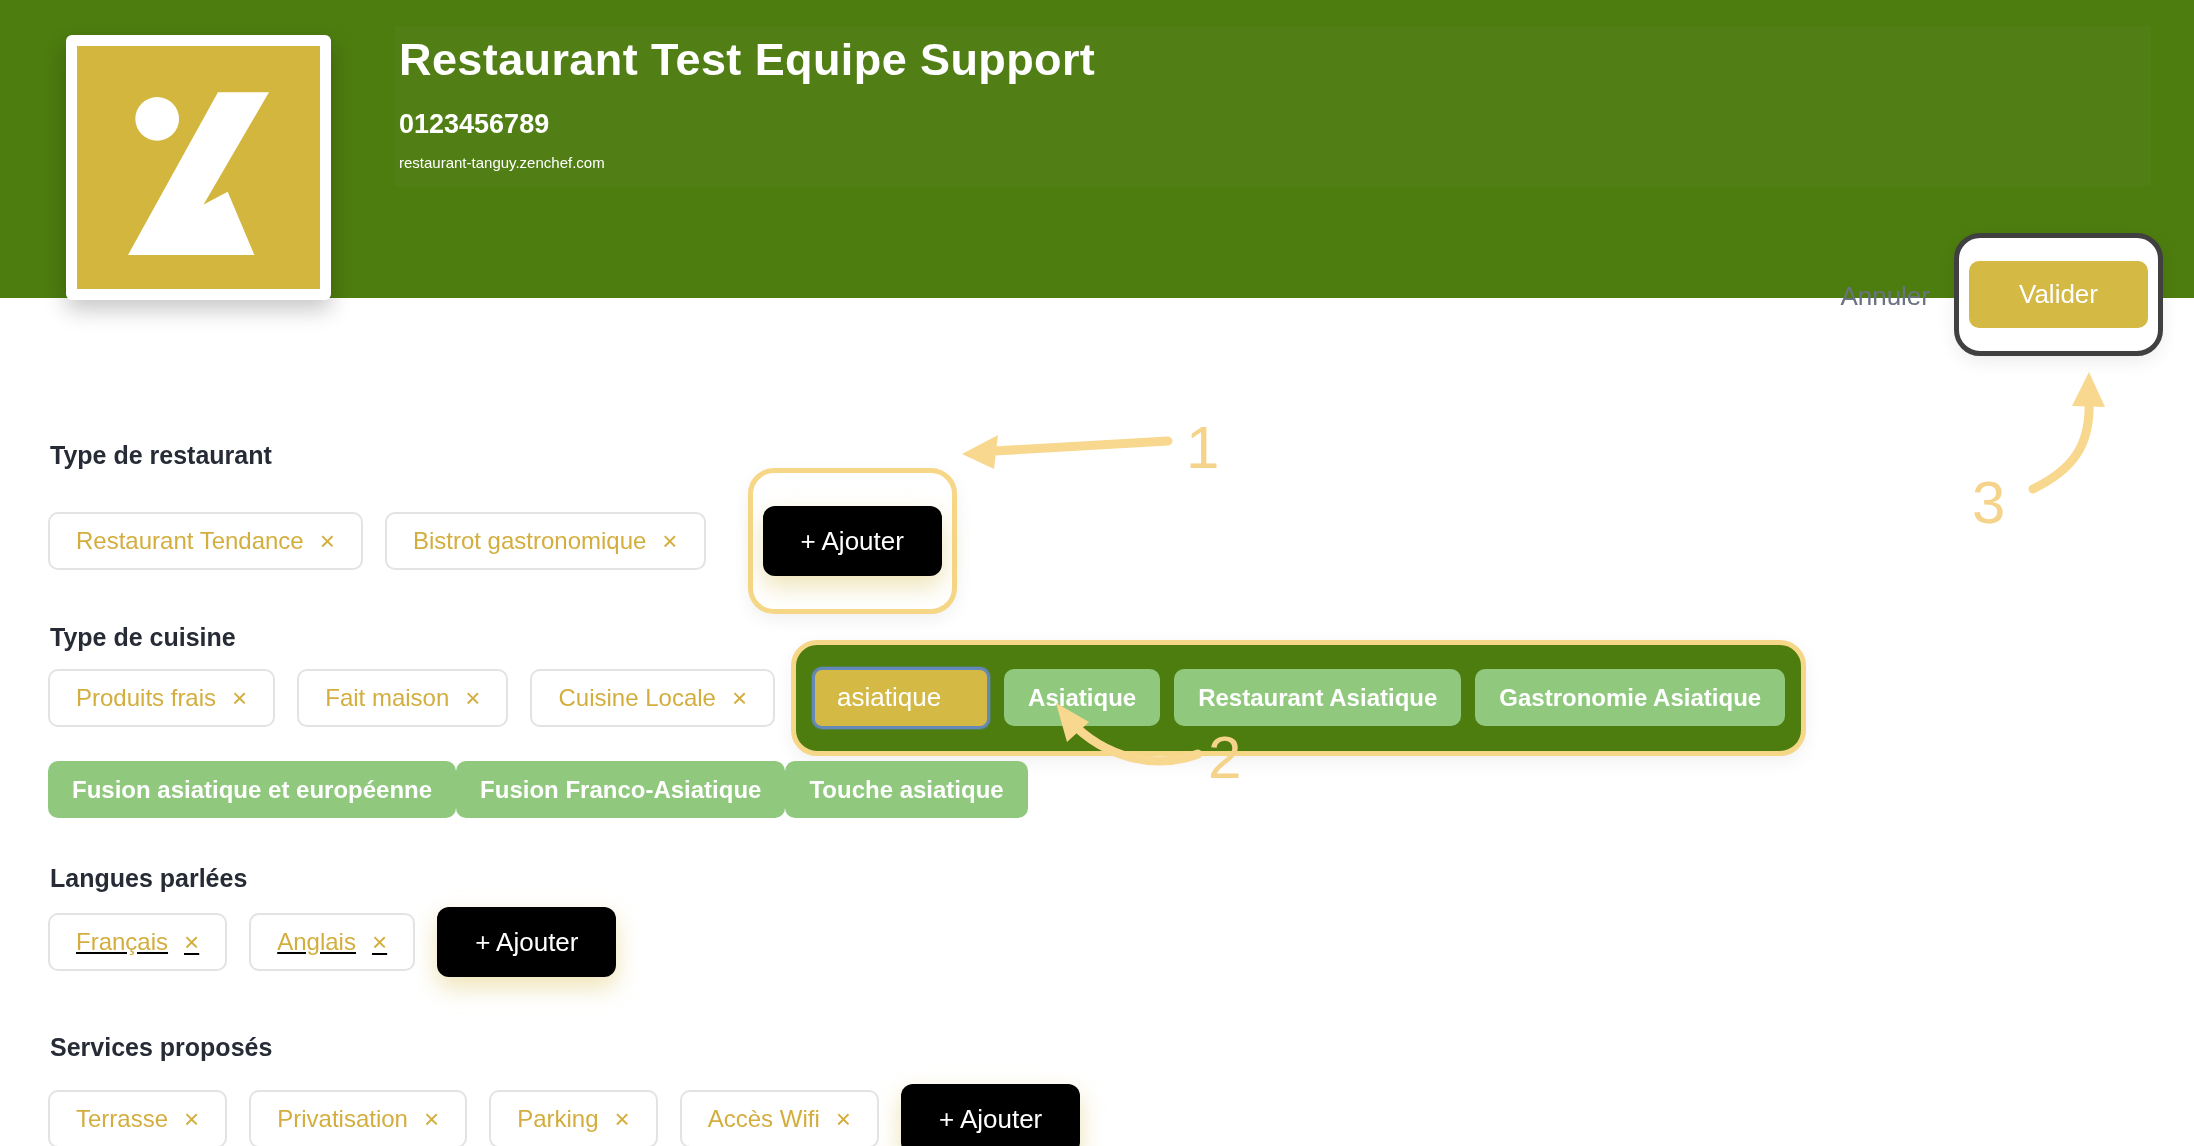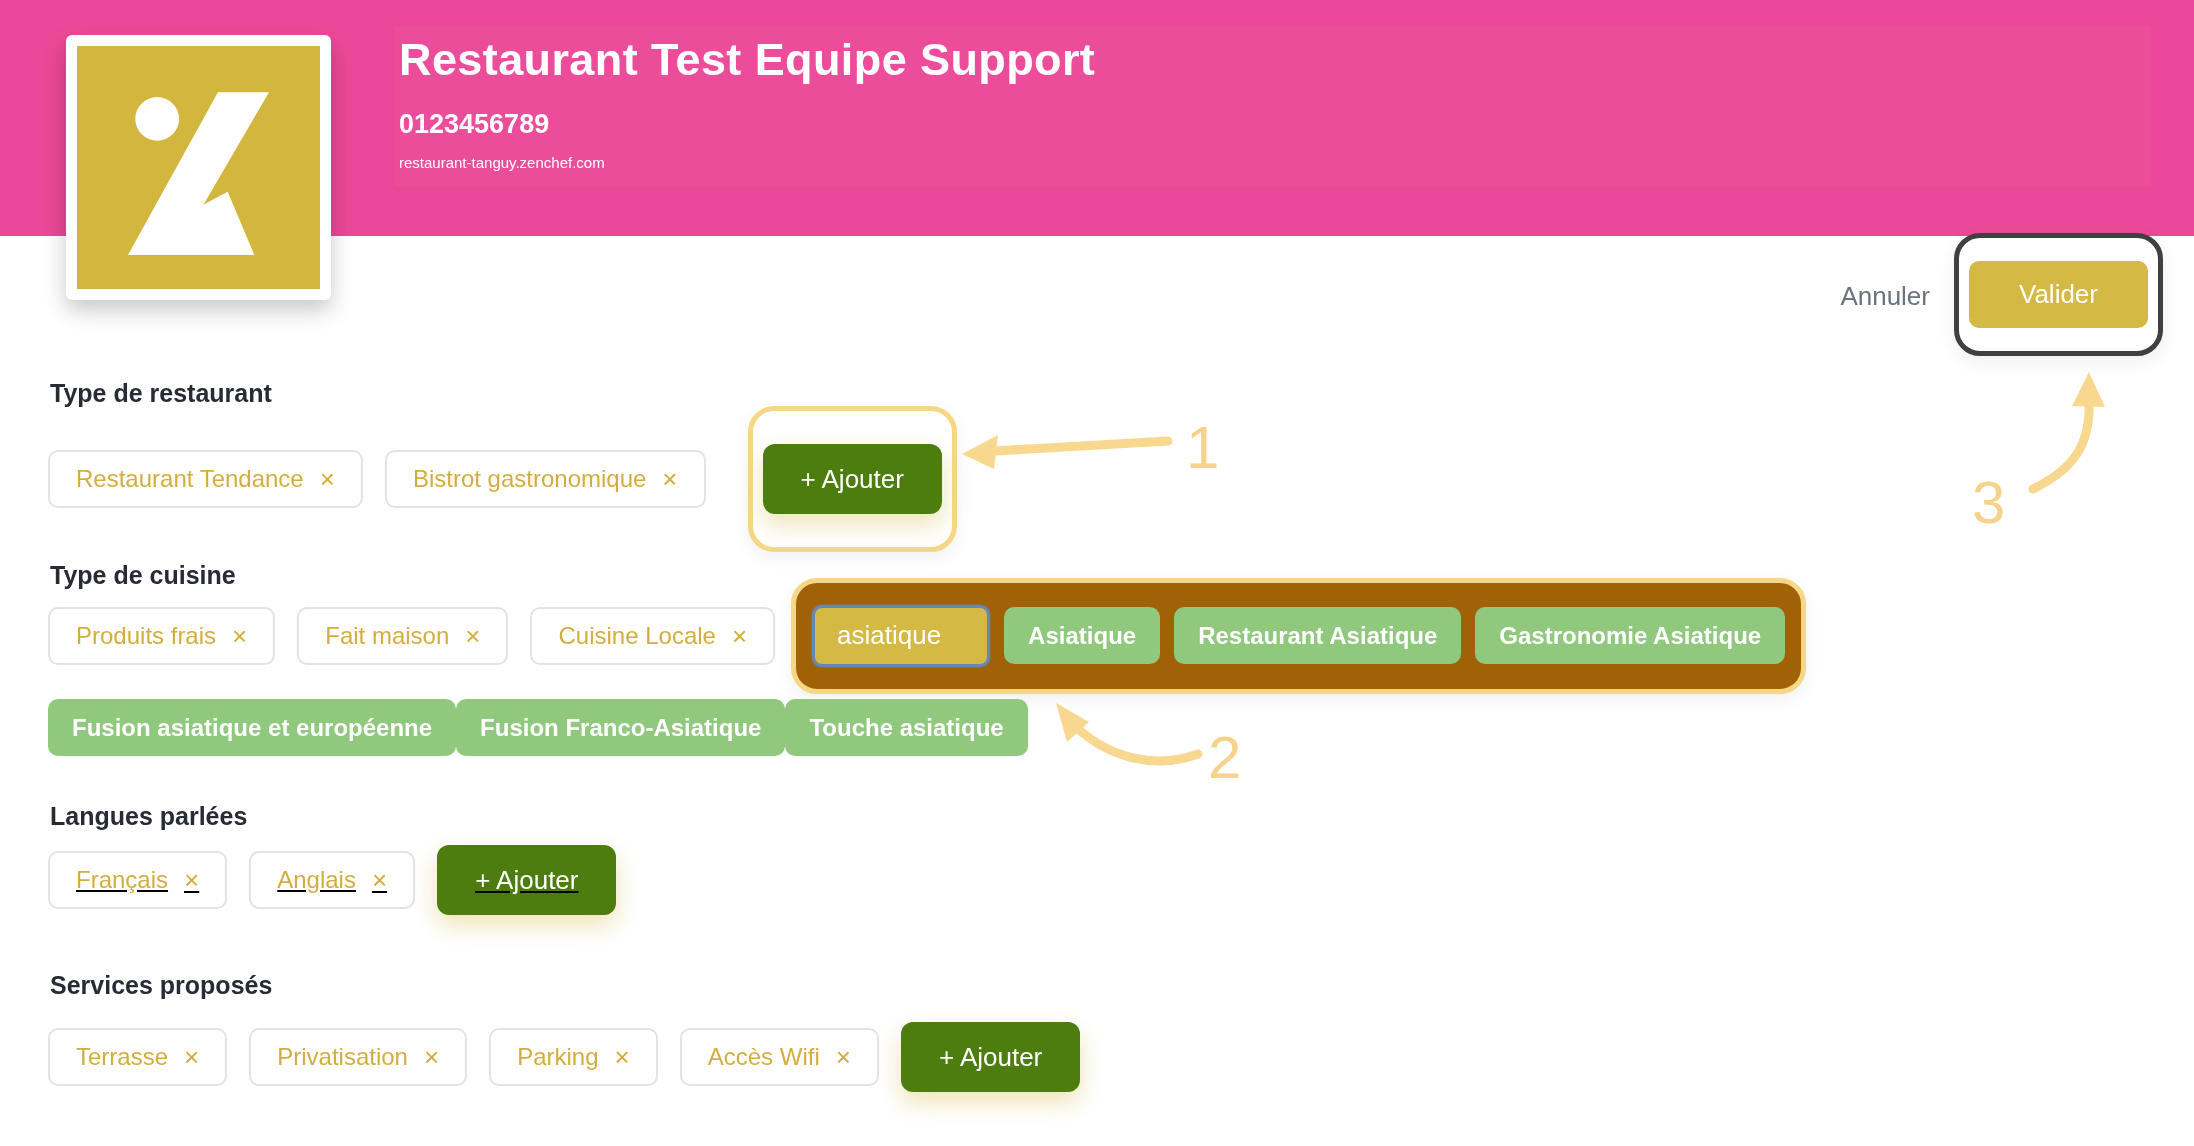--- a/index.html
+++ b/index.html
@@ -4,21 +4,21 @@
 <style>
   * { box-sizing: border-box; }
   html,body { margin:0; padding:0; }
   body {
     width:2194px; height:1146px; position:relative; overflow:hidden;
     background:#ffffff;
     font-family:"Liberation Sans","DejaVu Sans",sans-serif;
   }
 
   
-  .header { height:236px; background:#ec4899; position:relative; }
+  .header { height:298px; background:#4d7c0f; position:relative; }
   .header-panel {
     position:absolute; left:395px; top:26px; width:1756px; height:160px;
     background:rgba(255,255,255,0.028);
   }
   .logo {
     position:absolute; left:66px; top:35px; width:265px; height:265px;
     background:#ffffff; border-radius:6px; padding:11px; z-index:6;
     box-shadow:0 10px 22px rgba(0,0,0,0.22);
   }
   .logo-inner { width:100%; height:100%; background:#d2b63e; }
@@ -51,41 +51,41 @@
   .row { display:flex; align-items:center; gap:22px; }
 
   .tag {
     display:inline-flex; align-items:center; gap:16px; height:58px; padding:0 26px;
     background:#ffffff; border:2px solid #e3e3e5; border-radius:10px;
     font-size:24px; color:#d3ae3e; white-space:nowrap;
   }
   .tag .x { font-size:26px; line-height:1; cursor:pointer; }
 
   .btn-add {
-    height:70px; padding:0 38px; background:#4d7c0f; color:#ffffff;
+    height:70px; padding:0 38px; background:#000000; color:#ffffff;
     font-size:26px; border:none; border-radius:12px; cursor:pointer;
     font-family:inherit; white-space:nowrap;
     box-shadow:0 10px 24px rgba(212,185,69,0.40);
   }
 
   .chip {
     display:inline-flex; align-items:center; height:57px; padding:0 24px;
     background:#90c97e; color:#ffffff; font-weight:bold; font-size:24px;
     border-radius:10px; white-space:nowrap; cursor:pointer;
   }
 
   .hl-box1 {
     border:5px solid #f6d787; border-radius:26px; padding:33px 10px;
     margin-left:20px; background:#ffffff; box-shadow:0 6px 18px rgba(0,0,0,0.06);
   }
   .row1 { margin-top:-6px; height:150px; }
 
   .hl-box2 {
     border:5px solid #f6d787; border-radius:26px; padding:22px 16px;
-    margin-left:-6px; background:#a16207; display:flex; align-items:center; gap:14px;
+    margin-left:-6px; background:#4d7c0f; display:flex; align-items:center; gap:14px;
     box-shadow:0 6px 18px rgba(0,0,0,0.06);
   }
   .row2 { margin-top:-14px; height:115px; }
   .cuisine-input {
     width:178px; height:62px; background:#d4b945; border:3px solid #6488b8;
     border-radius:10px; color:#ffffff; font-size:26px; padding:0 22px;
     font-family:inherit; outline:none; box-shadow:0 0 0 1px rgba(100,136,184,0.35);
   }
   .cuisine-input::selection { background:rgba(255,255,255,0.3); }
 

